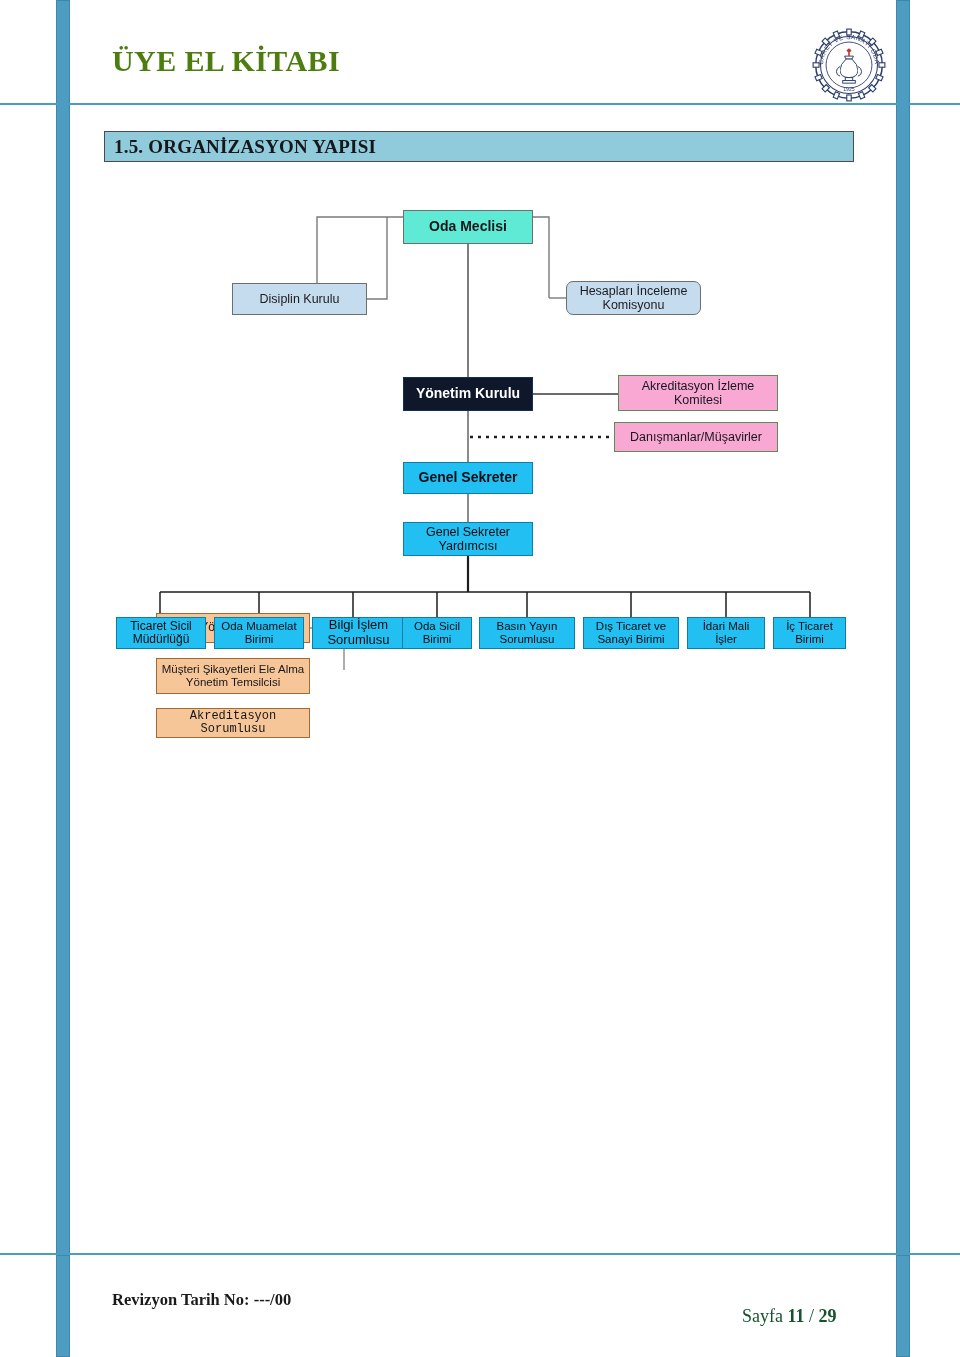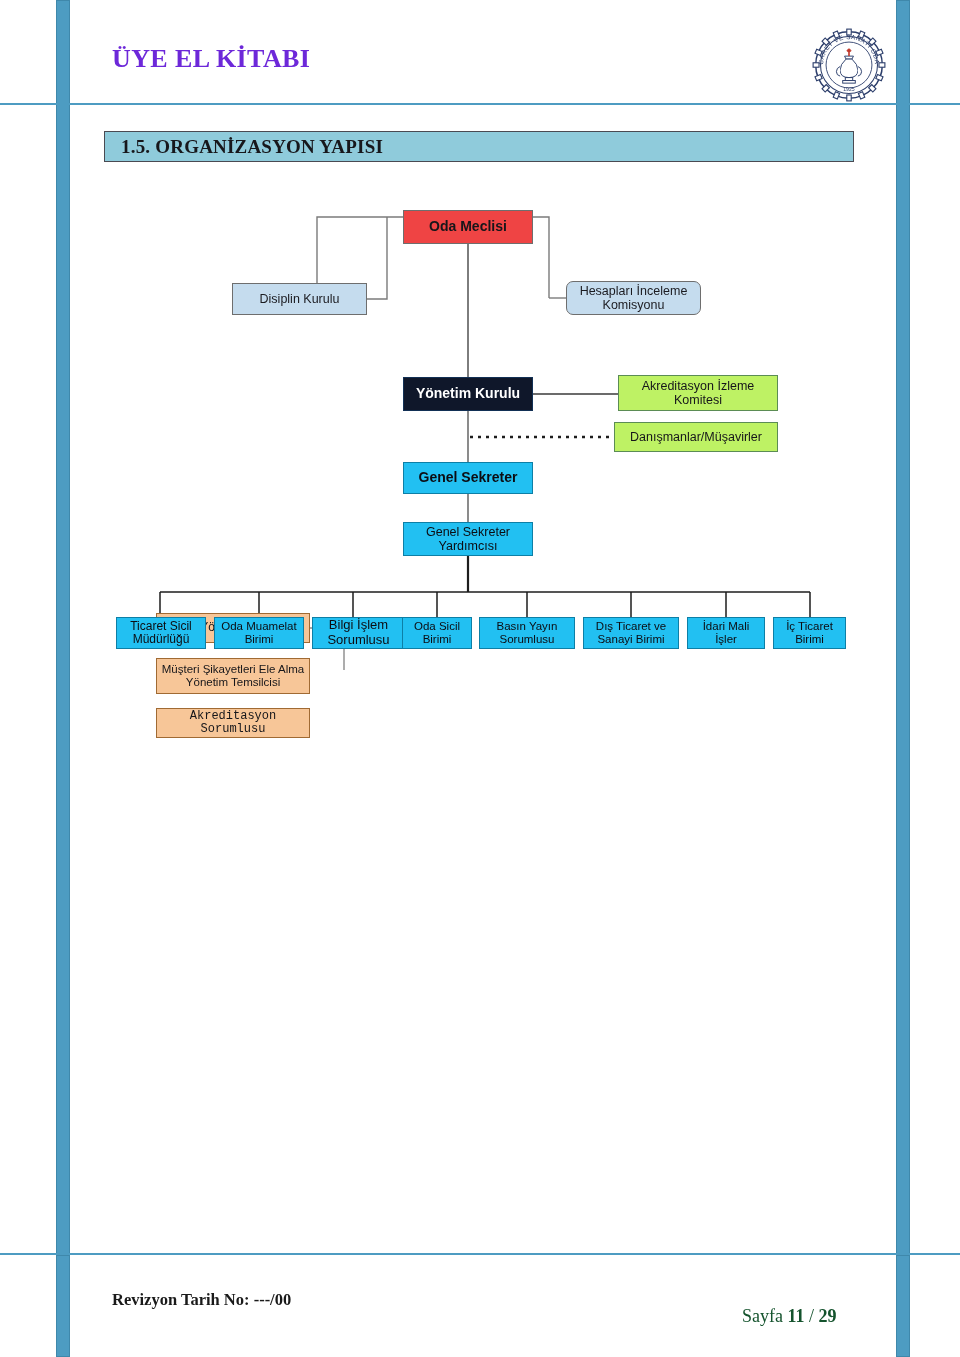--- a/index.html
+++ b/index.html
@@ -29,24 +29,24 @@
   
   .header {
     position: absolute;
     left: 0; top: 0; right: 0;
     height: 104px;
   }
   .header-title {
     position: absolute;
     left: 112px;
     top: 44px;
-    font-size: 26px;
+    font-size: 30px;
     font-weight: bold;
     letter-spacing: .4px;
-    color: #6d28d9;
+    color: #4d7c0f;
     font-family: "Liberation Serif", "DejaVu Serif", serif;
     white-space: nowrap;
   }
   .header-rule {
     position: absolute;
     left: 0;
     top: 103px;
     width: 960px;
     height: 2px;
     background: #4d9cc2;
@@ -69,21 +69,21 @@
     top: 131px;
     width: 750px;
     height: 31px;
     background: #8fcbdb;
     border: 1px solid #4a4a52;
     box-sizing: border-box;
     display: flex;
     align-items: center;
   }
   .section-title .txt {
-    padding-left: 16px;
+    padding-left: 9px;
     font-size: 19px;
     font-weight: bold;
     color: #17171b;
     letter-spacing: .2px;
     white-space: nowrap;
   }
 
   
   .chart {
     position: absolute;
@@ -101,24 +101,24 @@
     align-items: center;
     justify-content: center;
     text-align: center;
     font-family: "Liberation Sans", "DejaVu Sans", sans-serif;
     line-height: 1.12;
     white-space: pre-line;
     z-index: 3;
   }
 
   
-  .n-gray   { background:#ef4444; border:1px solid #6e6e6e; color:#16161a; font-weight:bold; }
+  .n-gray   { background:#5eead4; border:1px solid #6e6e6e; color:#16161a; font-weight:bold; }
   .n-ltblue { background:#c5dcee; border:1px solid #6e6e6e; color:#1b1b20; }
   .n-navy   { background:#0f172a; border:1px solid #123055; color:#ffffff; font-weight:bold; }
-  .n-green  { background:#bef264; border:1px solid #5b8c55; color:#16161a; }
+  .n-green  { background:#f9a8d4; border:1px solid #5b8c55; color:#16161a; }
   .n-orange { background:#f7c698; border:1px solid #a06a33; color:#16161a; }
   .n-cyan   { background:#22c0f2; border:1px solid #0d7fa6; color:#0c0c12; }
   .n-cyan-b { background:#22c0f2; border:1px solid #0d7fa6; color:#0c0c12; font-weight:bold; }
 
   
   .footer-rule {
     position: absolute;
     left: 0;
     top: 1253px;
     width: 960px;

